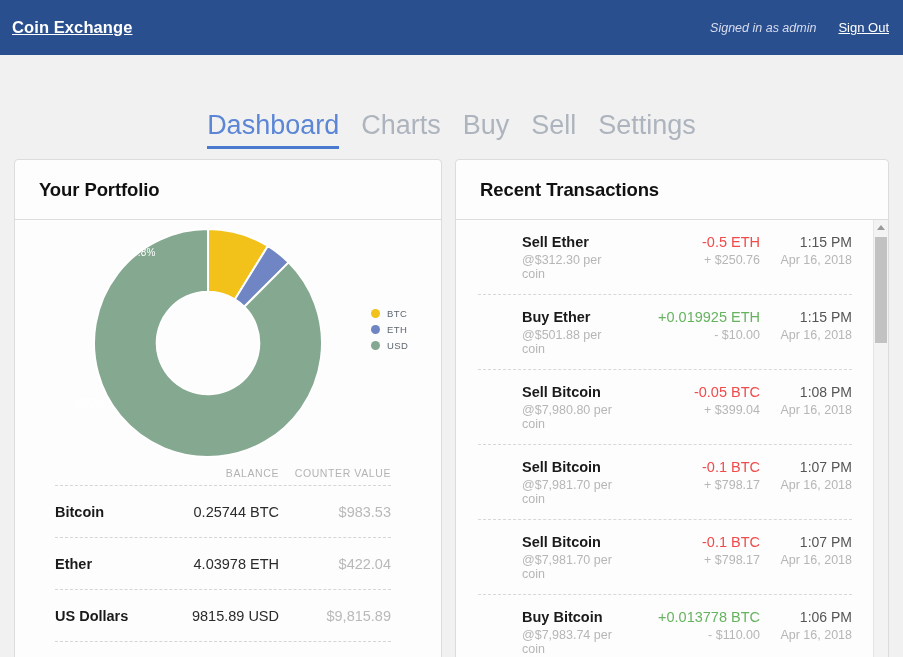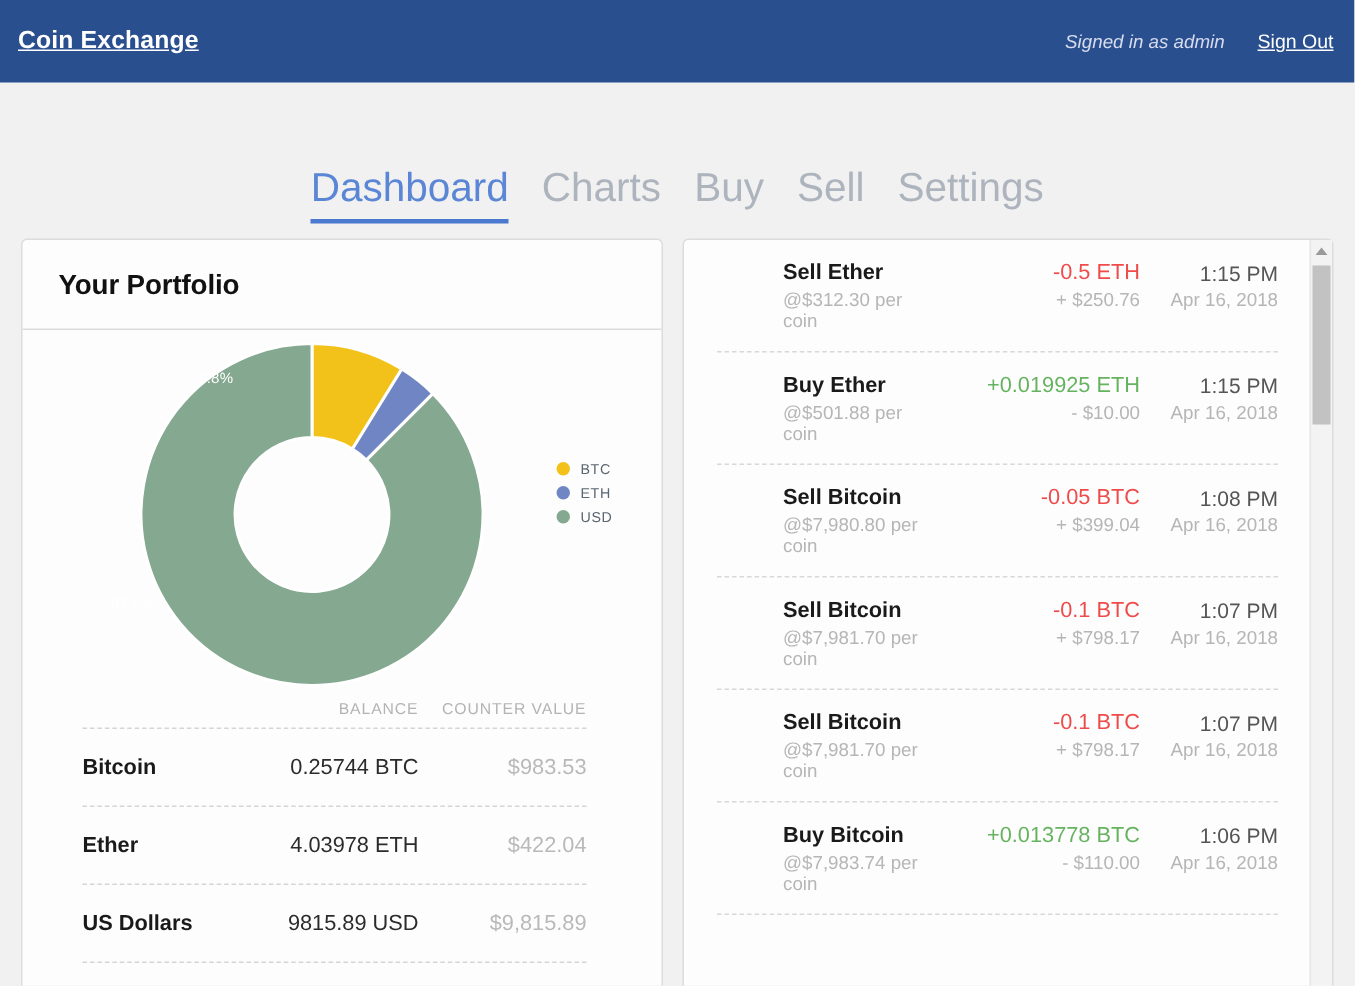--- a/index.html
+++ b/index.html
@@ -146,21 +146,21 @@
   .legend {
     position: absolute;
     left: 313px;
     top: 88px;
     display: flex;
     flex-direction: column;
     gap: 5px;
   }
   .legend-item {
     display: flex;
-    align-items: flex-start;
+    align-items: center;
     gap: 7px;
     padding-left: 43px;
   }
   .legend-dot {
     width: 9px;
     height: 9px;
     border-radius: 50%;
     display: inline-block;
   }
   .legend-text {
@@ -391,20 +391,23 @@
           <span class="bal-name">US Dollars</span>
           <span class="bal-amount">9815.89 USD</span>
           <span class="bal-value">$9,815.89</span>
         </div>
       </div>
 
     </div>
   </div>
 
   <div class="panel panel-transactions">
+    <div class="panel-head">
+      <span class="panel-title">Recent Transactions</span>
+    </div>
     <div class="panel-body">
       <div class="tx-scroll">
         <div class="tx-list" id="tx-list">
             <div class="tx-row">
               <div class="tx-line">
                 <span class="tx-title">Sell Ether</span>
                 <span class="tx-amount neg">-0.5 ETH</span>
                 <span class="tx-time">1:15 PM</span>
               </div>
               <div class="tx-line">

